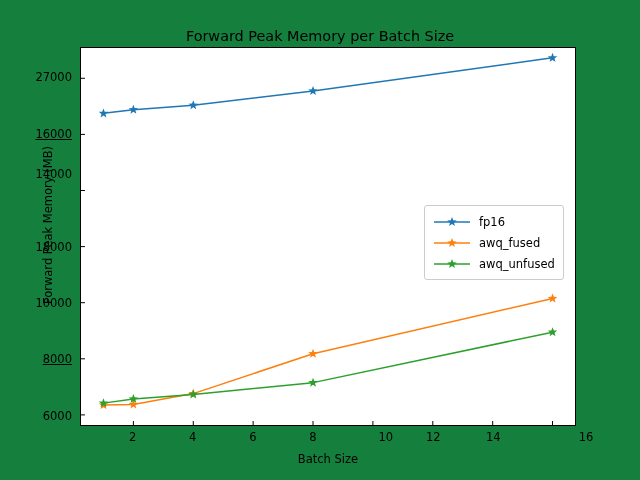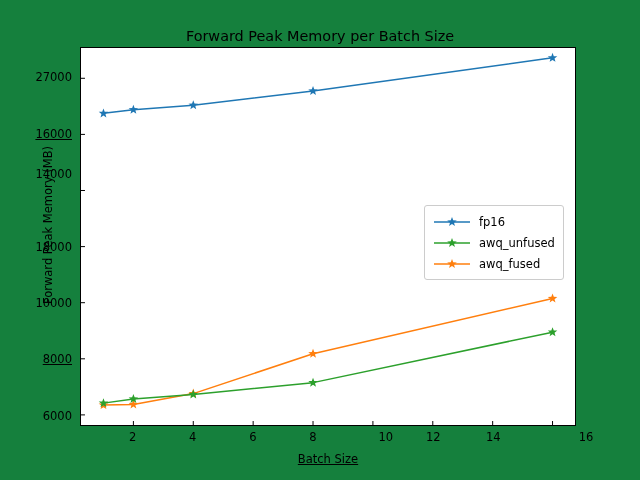--- a/index.html
+++ b/index.html
@@ -51,21 +51,20 @@
   }
   
   #xlabel {
     position: absolute;
     left: 80px;
     top: 452px;
     width: 496px;
     text-align: center;
     font-size: 11.5px;
     color: #000000;
-    text-decoration: underline;
   }
   #ylabel {
     position: absolute;
     left: -152px;
     top: 218px;
     width: 400px;
     text-align: center;
     font-size: 11.5px;
     color: #000000;
     transform: rotate(-90deg);
@@ -209,27 +208,27 @@
   <div id="legend">
       <div class="legend-row">
         <span class="legend-swatch"><svg width="38" height="16" viewBox="0 0 38 16">
             <line x1="1" y1="8" x2="37" y2="8" stroke="#1f77b4" stroke-width="1.5"></line>
             <path d="M19.00,3.00L20.23,6.30L23.76,6.45L21.00,8.65L21.94,12.05L19.00,10.10L16.06,12.05L17.00,8.65L14.24,6.45L17.77,6.30Z" fill="#1f77b4"></path>
           </svg></span>
         <span class="legend-label">fp16</span>
       </div>
       <div class="legend-row">
         <span class="legend-swatch"><svg width="38" height="16" viewBox="0 0 38 16">
+            <line x1="1" y1="8" x2="37" y2="8" stroke="#ff7f0e" stroke-width="1.5"></line>
+            <path d="M19.00,3.00L20.23,6.30L23.76,6.45L21.00,8.65L21.94,12.05L19.00,10.10L16.06,12.05L17.00,8.65L14.24,6.45L17.77,6.30Z" fill="#ff7f0e"></path>
+          </svg></span>
+        <span class="legend-label">awq_fused</span>
+      </div>
+      <div class="legend-row">
+        <span class="legend-swatch"><svg width="38" height="16" viewBox="0 0 38 16">
             <line x1="1" y1="8" x2="37" y2="8" stroke="#2ca02c" stroke-width="1.5"></line>
             <path d="M19.00,3.00L20.23,6.30L23.76,6.45L21.00,8.65L21.94,12.05L19.00,10.10L16.06,12.05L17.00,8.65L14.24,6.45L17.77,6.30Z" fill="#2ca02c"></path>
           </svg></span>
         <span class="legend-label">awq_unfused</span>
       </div>
-      <div class="legend-row">
-        <span class="legend-swatch"><svg width="38" height="16" viewBox="0 0 38 16">
-            <line x1="1" y1="8" x2="37" y2="8" stroke="#ff7f0e" stroke-width="1.5"></line>
-            <path d="M19.00,3.00L20.23,6.30L23.76,6.45L21.00,8.65L21.94,12.05L19.00,10.10L16.06,12.05L17.00,8.65L14.24,6.45L17.77,6.30Z" fill="#ff7f0e"></path>
-          </svg></span>
-        <span class="legend-label">awq_fused</span>
-      </div>
     </div>
 
 </div>
 
 </body></html>

